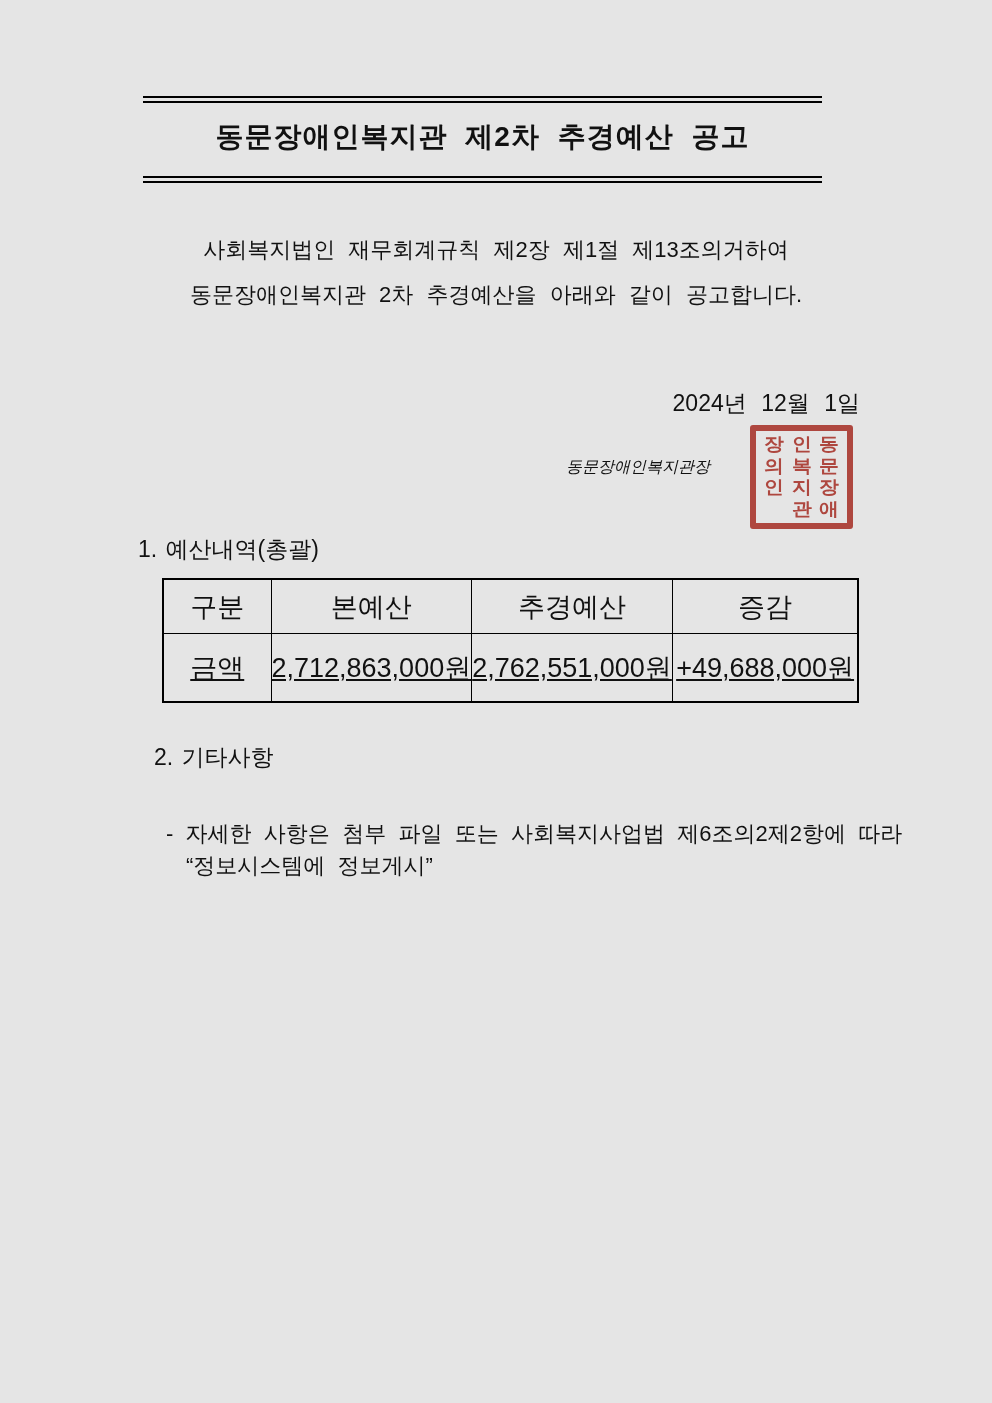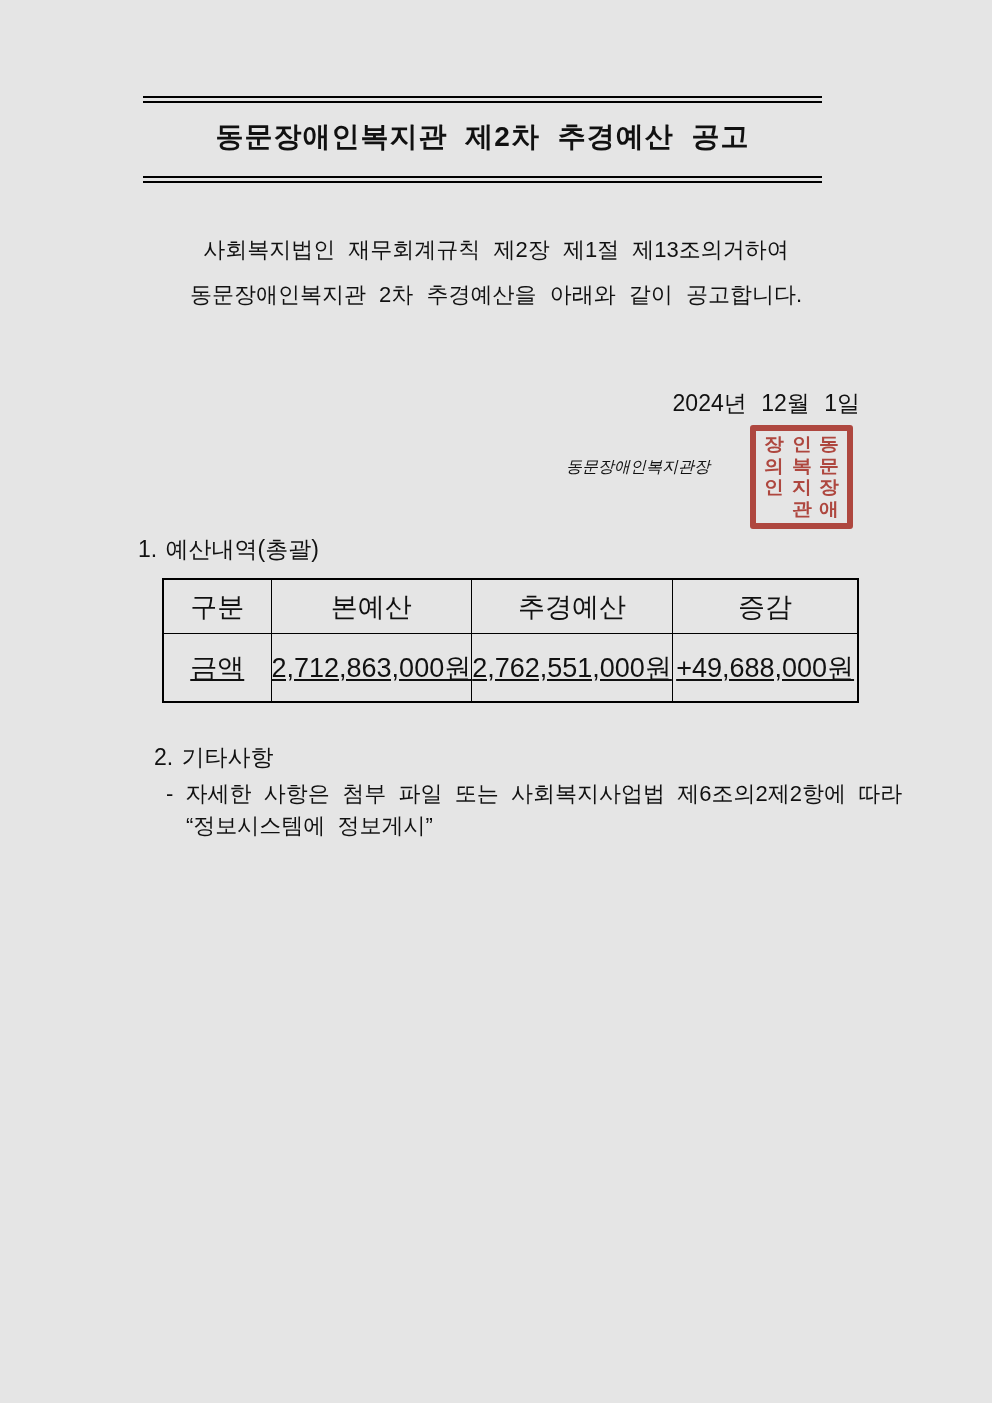--- a/index.html
+++ b/index.html
@@ -55,21 +55,21 @@
     position:absolute; left:162px; top:578px;
     border-collapse:collapse; table-layout:fixed;
     border:2px solid #000; font-size:27px;
   }
   .budget-table th, .budget-table td {
     border:1px solid #000; text-align:center; vertical-align:middle;
     font-weight:normal; padding:0; white-space:nowrap;
   }
   .budget-table th { height:53px; }
   .budget-table td { height:67px;text-decoration:underline; }
-  .sec2-line { position:absolute; font-size:22px; white-space:nowrap; word-spacing:0.28em; }
+  .sec2-line { position:absolute; font-size:22px; white-space:nowrap; word-spacing:0.28em;margin-top:40px; }
   .sec2-line-1 { left:166px; top:779px; }
   .sec2-line-2 { left:186px; top:811px; }
 </style>
 </head>
 <body>
 
 <div class="page">
 
   <div class="rule rule-top"></div>
   <h1 class="doc-title">동문장애인복지관 제2차 추경예산 공고</h1>

